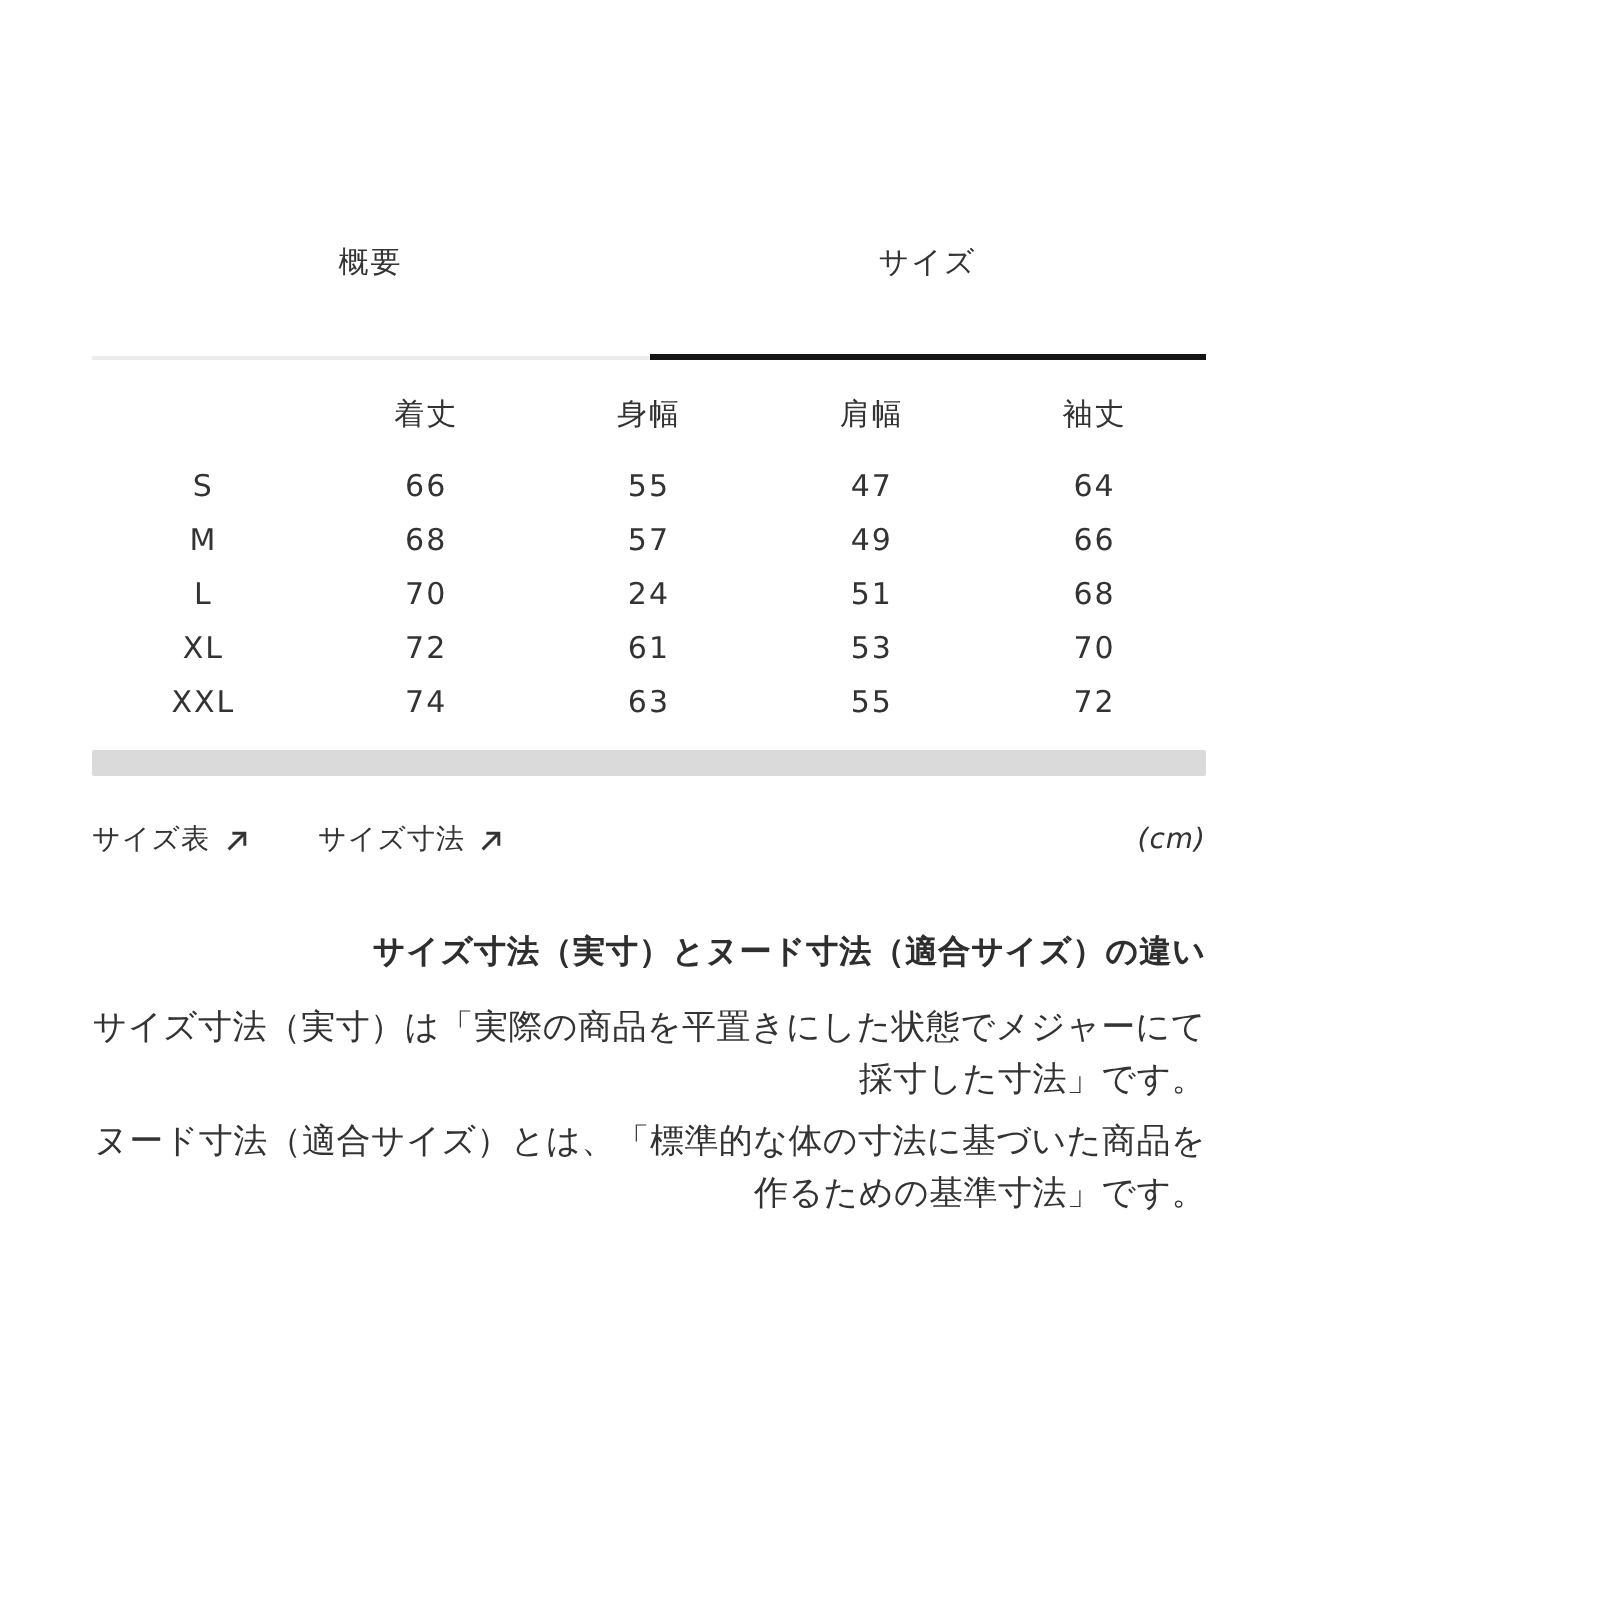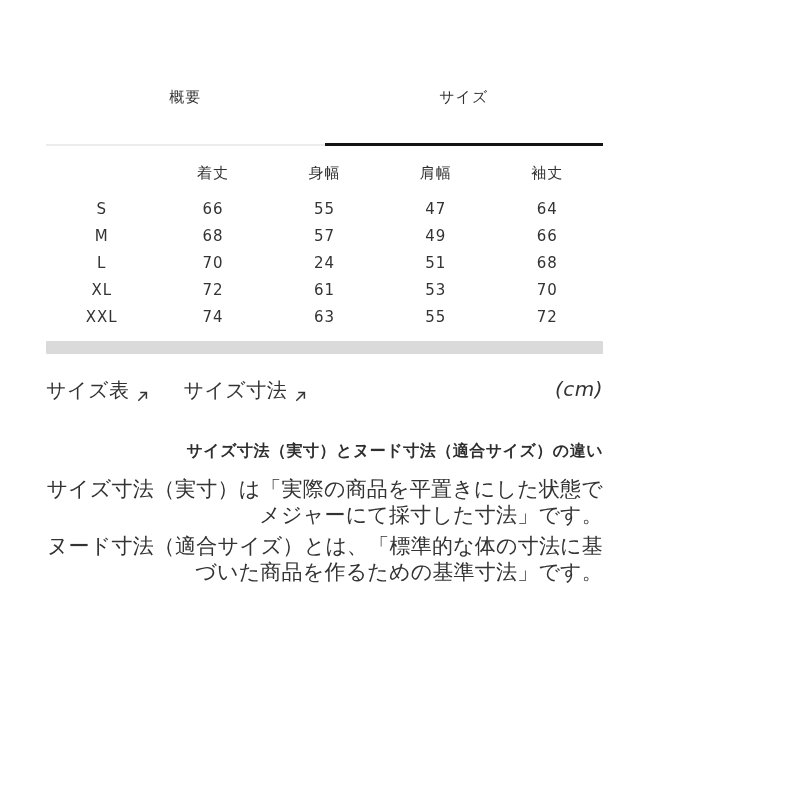--- a/index.html
+++ b/index.html
@@ -2,21 +2,21 @@
 <html><head>
 <meta charset="utf-8">
 <style>
   * { box-sizing: border-box; margin: 0; padding: 0; }
   html, body { width: 800px; height: 800px; background: #ffffff; }
   body {
     font-family: "DejaVu Sans", "Liberation Sans", sans-serif;
     color: #333333;
     overflow: hidden;
   }
-  .page { padding: 88px 45px 0 46px; width: 648px; }
+  .page { padding: 88px 45px 0 46px; width: 648px; margin-top: 34px; }
 
   
   .tabs { display: flex; width: 100%; }
   .tab {
     width: 50%; text-align: center; font-size: 15px; letter-spacing: 1px;
     padding-bottom: 24px; cursor: pointer;
     border-bottom: 2px solid #ececec; color: #333333;
   }
   .tab.active { border-bottom: 3px solid #141414; padding-bottom: 36px; }
 
@@ -34,39 +34,39 @@
   table.size-table col.c  { width: 20%; }
 
   
   .scrollbar-track {
     margin-top: 11px; height: 13px; width: 100%;
     background: #dadada; border-radius: 1px;
   }
 
   
   .links-row {
-    margin-top: 23px; display: flex; align-items: flex-start; font-size: 20px;
+    margin-top: 23px; display: flex; align-items: center; font-size: 14px;
   }
   .text-link {
     display: inline-flex; align-items: center; gap: 7px;
     color: #333333; text-decoration: none; cursor: pointer;
     letter-spacing: 0.5px; margin-right: 34px;
   }
   .arrow-icon { display: inline-block; width: 13px; height: 13px; }
   .unit { margin-left: auto; letter-spacing: 0.5px; font-style: italic; }
 
   
   .section1 { margin-top: 37px; text-align: right; }
   .section2 { margin-top: 29px; }
   .section h3 {
     font-size: 16px; font-weight: bold; letter-spacing: 0.5px;
     margin-bottom: 14px; color: #2e2e2e;
   }
   .section p {
-    font-size: 21px; line-height: 26px; letter-spacing: 0.2px;
+    font-size: 17px; line-height: 26px; letter-spacing: 0.2px;
     margin-bottom: 5px; color: #333333;
   }
 </style>
 </head>
 <body>
 
 <div class="page">
 
   <div class="tabs">
     <div class="tab">

